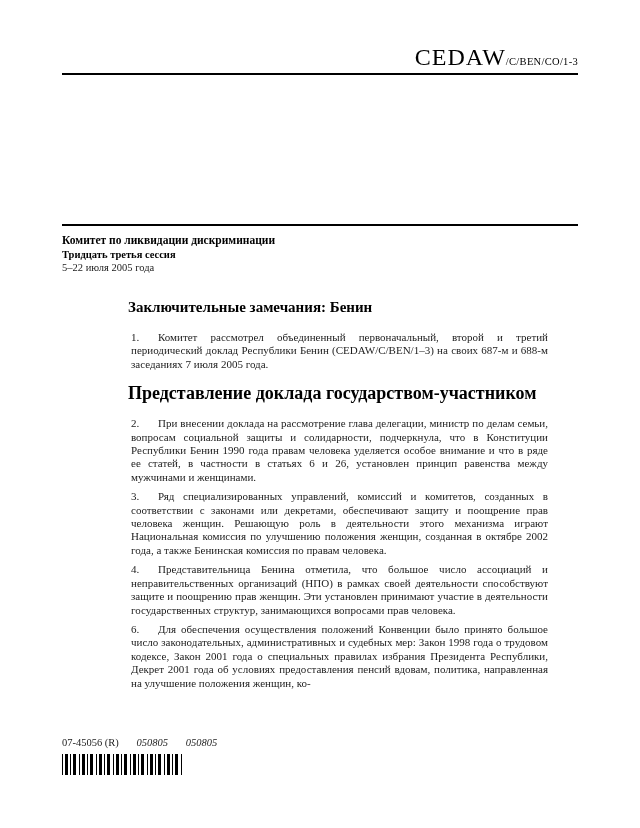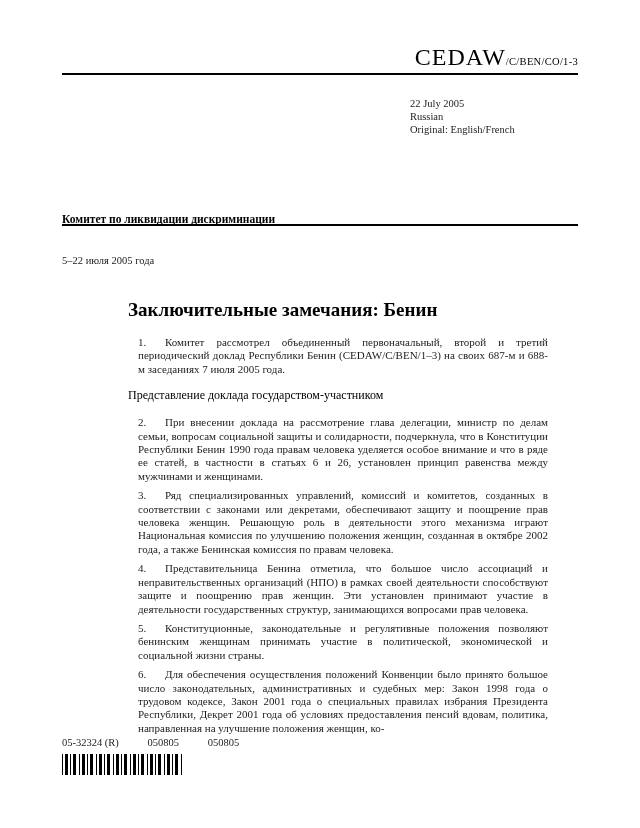--- a/index.html
+++ b/index.html
@@ -56,80 +56,79 @@
     top: 224px;
     width: 516px;
     height: 2px;
     background: #000;
   }
 
   
   .committee-block {
     position: absolute;
     left: 62px;
-    top: 212px;
+    top: 233px;
   }
   .committee-name {
     font-weight: bold;
     font-size: 11.5px;
     line-height: 14px;
     color: #000;
   }
   .session-title {
     font-weight: bold;
     font-size: 10.5px;
     line-height: 13px;
     margin-top: 1px;
     color: #000;
   }
   .session-dates {
     font-size: 10.5px;
     line-height: 13px;
-    margin-top: 28px;
   }
 
   
   .body-column {
     position: absolute;
     left: 128px;
     top: 299px;
     width: 420px;
   }
   .doc-title {
-    font-size: 19px;
+    font-size: 15px;
     font-weight: bold;
     color: #000;
     margin: 0 0 15px 0;
   }
   .para {
     font-size: 11px;
     line-height: 13.4px;
     text-align: justify;
-    margin: 0 0 6px 10px;
+    margin: 0 0 6px 3px;
   }
   .para-num {
     display: inline-block;
     width: 27px;
   }
   .section-heading {
-    font-size: 12px;
-    font-weight: normal;
+    font-size: 18px;
+    font-weight: bold;
     color: #000;
     margin: 12px 0 13px 0;
   }
 
   
   .footer-line {
     position: absolute;
     left: 62px;
     top: 737px;
     font-size: 10.5px;
     white-space: nowrap;
   }
-  .footer-line .footer-stamp { margin-left: 26px; }
+  .footer-line .footer-stamp { margin-left: 15px; font-style: italic; }
   .barcode {
     position: absolute;
     left: 62px;
     top: 754px;
     width: 122px;
     height: 21px;
     background: repeating-linear-gradient(
       90deg,
       #000 0px, #000 1px,
       #fff 1px, #fff 3px,
@@ -144,54 +143,49 @@
 </style>
 </head>
 <body>
 
 <div class="page">
 
   <div class="doc-symbol-row">
     <span class="symbol-main">CEDAW</span><span class="symbol-suffix">/C/BEN/CO/1-3</span>
   </div>
 
-  <div class="meta-block">
-    <div>22 July 2005</div>
-    <div>Russian</div>
-    <div>Original: English/French</div>
-  </div>
 
   <div class="committee-rule"></div>
 
   <div class="committee-block">
     <div class="committee-name">Комитет по ликвидации дискриминации</div>
+    <div class="session-title">Тридцать третья сессия</div>
     <div class="session-dates">5–22 июля 2005 года</div>
   </div>
 
   <div class="body-column">
 
     <h1 class="doc-title">Заключительные замечания: Бенин</h1>
 
     <p class="para"><span class="para-num">1.</span><span>Комитет рассмотрел объединенный первоначальный, второй и третий периодический доклад Республики Бенин (CEDAW/C/BEN/1–3) на своих 687-м и 688-м заседаниях 7 июля 2005 года.</span></p>
 
     <h2 class="section-heading">Представление доклада государством-участником</h2>
 
     <p class="para"><span class="para-num">2.</span><span>При внесении доклада на рассмотрение глава делегации, министр по делам семьи, вопросам социальной защиты и солидарности, подчеркнула, что в Конституции Республики Бенин 1990 года правам человека уделяется особое внимание и что в ряде ее статей, в частности в статьях 6 и 26, установлен принцип равенства между мужчинами и женщинами.</span></p>
 
     <p class="para"><span class="para-num">3.</span><span>Ряд специализированных управлений, комиссий и комитетов, созданных в соответствии с законами или декретами, обеспечивают защиту и поощрение прав человека женщин. Решающую роль в деятельности этого механизма играют Национальная комиссия по улучшению положения женщин, созданная в октябре 2002 года, а также Бенинская комиссия по правам человека.</span></p>
 
     <p class="para"><span class="para-num">4.</span><span>Представительница Бенина отметила, что большое число ассоциаций и неправительственных организаций (НПО) в рамках своей деятельности способствуют защите и поощрению прав женщин. Эти установлен принимают участие в деятельности государственных структур, занимающихся вопросами прав человека.</span></p>
 
-    <p class="para"><span class="para-num">5.</span><span>Конституционные, законодательные и регулятивные положения позволяют бенинским женщинам принимать участие в политической, экономической и социальной жизни страны.</span></p>
 
     <p class="para"><span class="para-num">6.</span><span>Для обеспечения осуществления положений Конвенции было принято большое число законодательных, административных и судебных мер: Закон 1998 года о трудовом кодексе, Закон 2001 года о специальных правилах избрания Президента Республики, Декрет 2001 года об условиях предоставления пенсий вдовам, политика, направленная на улучшение положения женщин, ко-</span></p>
 
   </div>
 
   <div class="footer-line">
-    <span>05-32324 (R)</span>
+    <span>07-45056 (R)</span>
     <span class="footer-stamp">050805</span>
     <span class="footer-stamp">050805</span>
   </div>
 
   <div class="barcode"></div>
 
 </div>
 
 </body></html>

